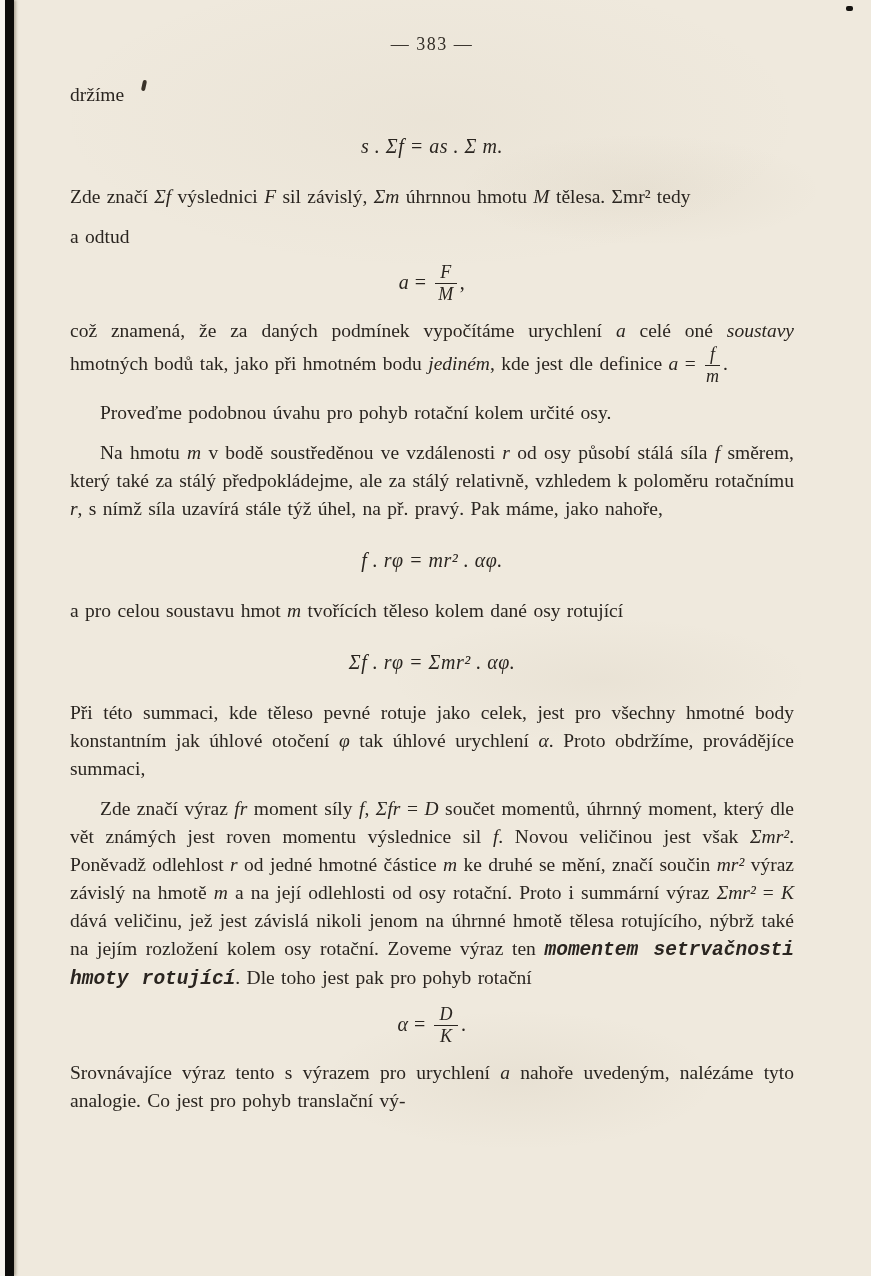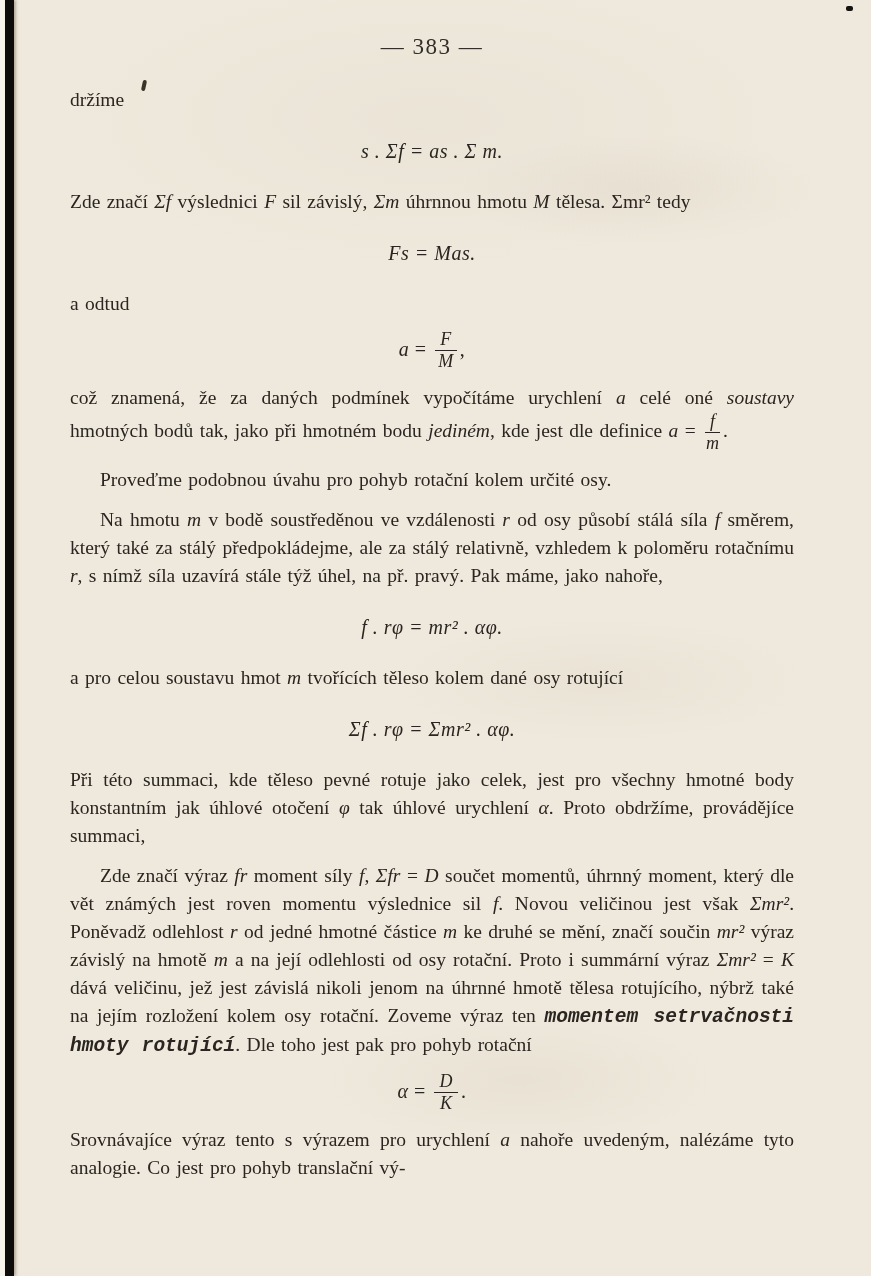--- a/index.html
+++ b/index.html
@@ -14,21 +14,21 @@
       radial-gradient(ellipse 500px 200px at 430px 120px, rgba(150,132,100,.05), transparent 75%),
       #efe9dd;
   }
   .edge-white{position:absolute;left:0;top:0;width:5px;height:100%;background:#f7f4ee;}
   .edge-bar{position:absolute;left:5px;top:0;width:9px;height:100%;background:#0d0c0a;
     box-shadow:2px 0 3px rgba(60,50,30,.35);}
   .speck{position:absolute;background:#151310;}
   .speck.s1{right:18px;top:6px;width:7px;height:5px;border-radius:2px;}
   .speck.s2{left:142px;top:80px;width:4px;height:11px;border-radius:2px;transform:rotate(12deg);background:#3a332a;}
   .page{position:absolute;left:58px;top:34px;width:748px;}
-  .page-number{text-align:center;font-size:23px;letter-spacing:1.5px;margin:0 0 26px 0;color:#332e27;}
+  .page-number{text-align:center;font-size:18px;letter-spacing:1.5px;margin:0 0 26px 0;color:#332e27;}
   .content p{margin:12px;text-align:justify;font-size:19.5px;line-height:28px;word-spacing:1.5px;}
   .content p.indent{text-indent:30px;}
   .equation{text-align:center;font-size:20px;line-height:28px;margin:23px 0;letter-spacing:.5px;}
   .equation.has-frac{margin:9px 0;}
   .it{font-style:italic;}
   .bd{font-weight:bold;font-family:Liberation Mono, monospace;}
   .frac{display:inline-block;vertical-align:middle;text-align:center;line-height:1.08;padding:0 2px;margin:0 1px;}
   .frac .num{display:block;border-bottom:1.6px solid #2a2520;padding:0 5px 1px 5px;}
   .frac .den{display:block;padding-top:1px;}
   .content .frac{font-size:18px;}
@@ -41,21 +41,20 @@
   <div class="edge-bar"></div>
   <div class="speck s1"></div>
   <div class="speck s2"></div>
 
   <div class="page">
     <div class="page-number">— 383 —</div>
     <div class="content">
         <p><span>držíme</span></p>
         <div class="equation"><span class="it">s . Σf = as . Σ m.</span></div>
         <p><span>Zde značí </span><span class="it">Σf</span><span> výslednici </span><span class="it">F</span><span> sil závislý, </span><span class="it">Σm</span><span> úhrnnou hmotu </span><span class="it">M</span><span> tělesa. Σmr² tedy</span></p>
-        <div class="equation"><span class="it">Fs = Mas.</span></div>
         <p><span>a odtud</span></p>
         <div class="equation has-frac"><span class="it">a</span><span> = </span><span class="frac it"><span class="num">F</span><span class="den">M</span></span><span>,</span></div>
         <p><span>což znamená, že za daných podmínek vypočítáme urychlení </span><span class="it">a</span><span> celé oné </span><span class="it">soustavy</span><span> hmotných bodů tak, jako při hmotném bodu </span><span class="it">jediném</span><span>, kde jest dle definice </span><span class="it">a</span><span> = </span><span class="frac it"><span class="num">f</span><span class="den">m</span></span><span>.</span></p>
         <p class="indent"><span>Proveďme podobnou úvahu pro pohyb rotační kolem určité osy.</span></p>
         <p class="indent"><span>Na hmotu </span><span class="it">m</span><span> v bodě soustředěnou ve vzdálenosti </span><span class="it">r</span><span> od osy působí stálá síla </span><span class="it">f</span><span> směrem, který také za stálý předpokládejme, ale za stálý relativně, vzhledem k poloměru rotačnímu </span><span class="it">r</span><span>, s nímž síla uzavírá stále týž úhel, na př. pravý. Pak máme, jako nahoře,</span></p>
         <div class="equation"><span class="it">f . rφ = mr² . αφ.</span></div>
         <p><span>a pro celou soustavu hmot </span><span class="it">m</span><span> tvořících těleso kolem dané osy rotující</span></p>
         <div class="equation"><span class="it">Σf . rφ = Σmr² . αφ.</span></div>
         <p><span>Při této summaci, kde těleso pevné rotuje jako celek, jest pro všechny hmotné body konstantním jak úhlové otočení </span><span class="it">φ</span><span> tak úhlové urychlení </span><span class="it">α</span><span>. Proto obdržíme, provádějíce summaci,</span></p>
         <p class="indent"><span>Zde značí výraz </span><span class="it">fr</span><span> moment síly </span><span class="it">f</span><span>, </span><span class="it">Σfr</span><span> = </span><span class="it">D</span><span> součet momentů, úhrnný moment, který dle vět známých jest roven momentu výslednice sil </span><span class="it">f</span><span>. Novou veličinou jest však </span><span class="it">Σmr²</span><span>. Poněvadž odlehlost </span><span class="it">r</span><span> od jedné hmotné částice </span><span class="it">m</span><span> ke druhé se mění, značí součin </span><span class="it">mr²</span><span> výraz závislý na hmotě </span><span class="it">m</span><span> a na její odlehlosti od osy rotační. Proto i summární výraz </span><span class="it">Σmr²</span><span> = </span><span class="it">K</span><span> dává veličinu, jež jest závislá nikoli jenom na úhrnné hmotě tělesa rotujícího, nýbrž také na jejím rozložení kolem osy rotační. Zoveme výraz ten </span><span class="it bd">momentem setrvačnosti hmoty rotující</span><span>. Dle toho jest pak pro pohyb rotační</span></p>

